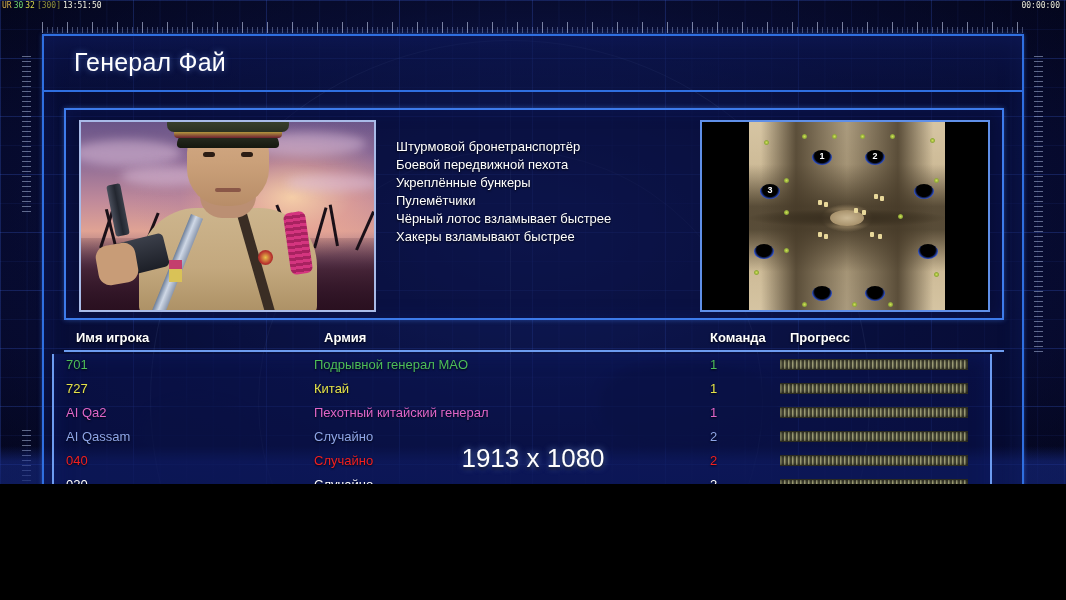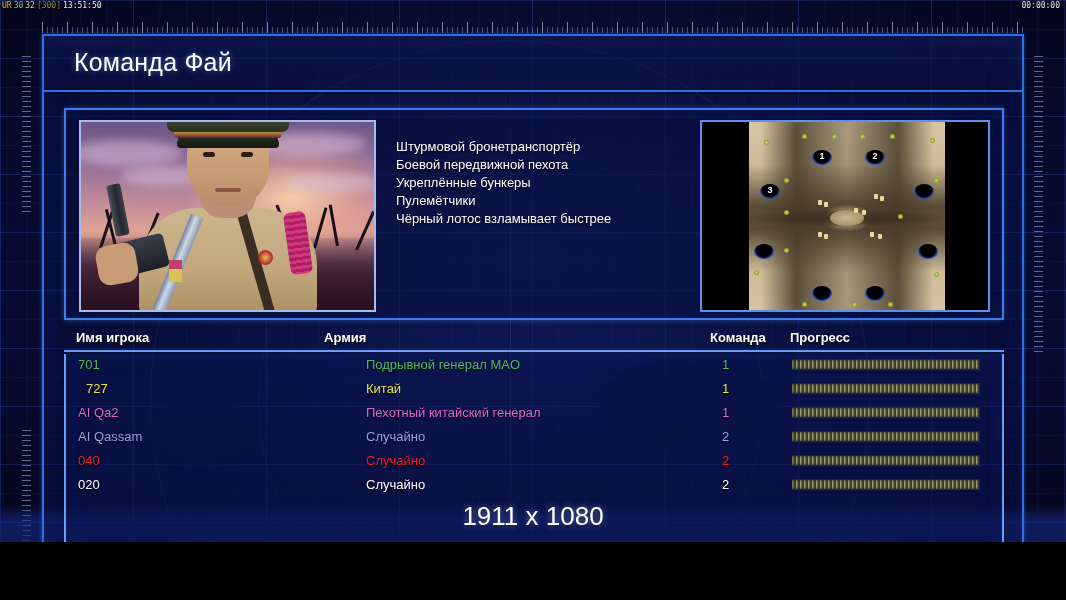--- a/index.html
+++ b/index.html
@@ -8,21 +8,21 @@
     width: 1066px;
     height: 600px;
     overflow: hidden;
     background: #000;
     font-family: "Liberation Sans", sans-serif;
   }
 
   #screen {
     position: relative;
     width: 1066px;
-    height: 542px;
+    height: 484px;
     background:
       radial-gradient(ellipse 900px 520px at 50% 48%, rgba(22,36,110,0.85) 0%, rgba(10,16,60,0.6) 45%, rgba(3,5,26,0.2) 75%, rgba(0,0,8,0) 100%),
       linear-gradient(180deg, #04061c 0%, #05082a 30%, #06092c 70%, #04061e 100%);
     overflow: hidden;
   }
 
   
   .bg-grid {
     position: absolute;
     inset: 0;
@@ -395,42 +395,42 @@
     text-shadow: 0 1px 2px rgba(0,0,0,0.9);
     white-space: nowrap;
   }
   .th.c-name { left: 12px; }
   .th.c-army { left: 260px; }
   .th.c-team { left: 646px; }
   .th.c-prog { left: 726px; }
 
   .table-body {
     position: absolute;
-    left: 20px; top: 318px;
+    left: 8px; top: 318px;
     width: 940px; height: 190px;
     border: 2px solid #6d9cf0;
     border-top: none;
     background: rgba(12,22,86,0.42);
     box-shadow: inset 0 0 18px rgba(16,32,110,0.5);
     overflow: hidden;
   }
   .row {
     position: relative;
     height: 24px;
   }
   .cell {
     position: absolute;
     top: 2px;
     font-size: 13px;
     line-height: 18px;
     white-space: nowrap;
     text-shadow: 0 1px 2px rgba(0,0,0,0.8);
   }
   .cell.c-name { left: 12px; }
-  .cell.c-army { left: 260px; margin-left: 40px; }
+  .cell.c-army { left: 260px; }
   .cell.c-team { left: 656px; }
   .progress {
     position: absolute;
     left: 726px; top: 5px;
     width: 188px; height: 11px;
     background:
       repeating-linear-gradient(90deg,
         #9a9a74 0px, #9a9a74 1px,
         #6d6d52 1px, #6d6d52 2px,
         #3f3f30 2px, #3f3f30 4px);
@@ -477,21 +477,21 @@
 
   <div class="ruler ruler-h tall" style="left:42px; top:22px; width:982px;"></div>
   <div class="ruler ruler-v" style="left:22px; top:56px; height:160px;"></div>
   <div class="ruler ruler-v" style="left:22px; top:430px; height:130px;"></div>
   <div class="ruler ruler-v" style="left:1034px; top:56px; height:300px;"></div>
   <div class="ruler ruler-h" style="left:160px; top:566px; width:700px;"></div>
 
   <div class="frame">
 
     <div class="title-bar">
-      <div class="title-text">Команда Фай</div>
+      <div class="title-text">Генерал Фай</div>
     </div>
 
     <div class="info-panel">
 
       <div class="portrait">
         <div class="p-sky"></div>
         <div class="p-cloud" style="left:-10px;top:18px;width:110px;height:26px;"></div>
         <div class="p-cloud" style="left:40px;top:44px;width:90px;height:20px;"></div>
         <div class="p-cloud" style="left:165px;top:10px;width:120px;height:24px;"></div>
         <div class="p-cloud" style="left:205px;top:52px;width:95px;height:18px;"></div>
@@ -526,20 +526,21 @@
         <div class="p-gun"></div>
         <div class="p-hand"></div>
       </div>
 
       <div class="abilities">
         <div class="ability-line">Штурмовой бронетранспортёр</div>
         <div class="ability-line">Боевой передвижной пехота</div>
         <div class="ability-line">Укреплённые бункеры</div>
         <div class="ability-line">Пулемётчики</div>
         <div class="ability-line">Чёрный лотос взламывает быстрее</div>
+        <div class="ability-line">Хакеры взламывают быстрее</div>
       </div>
 
       <div class="minimap">
         <div class="map-img"></div>
         <div class="map-river"></div>
         <div class="map-center"></div>
         <div id="map-markers">
             <div class="start-pos" style="left: 110px; top: 28px;">
               <span>1</span>
             </div>
@@ -593,21 +594,21 @@
 
     <div class="table-body">
       <div id="rows">
           <div class="row">
             <div class="cell c-name" style="color: rgb(77, 189, 90);">701</div>
             <div class="cell c-army" style="color: rgb(77, 189, 90);">Подрывной генерал MAO</div>
             <div class="cell c-team" style="color: rgb(77, 189, 90);">1</div>
             <div class="progress" style="width: 188px;"></div>
           </div>
           <div class="row">
-            <div class="cell c-name" style="color: rgb(228, 226, 74); margin-left: 8px;">727</div>
+            <div class="cell c-name" style="color: rgb(228, 226, 74);">727</div>
             <div class="cell c-army" style="color: rgb(228, 226, 74);">Китай</div>
             <div class="cell c-team" style="color: rgb(228, 226, 74);">1</div>
             <div class="progress" style="width: 188px;"></div>
           </div>
           <div class="row">
             <div class="cell c-name" style="color: rgb(224, 102, 200);">AI Qa2</div>
             <div class="cell c-army" style="color: rgb(224, 102, 200);">Пехотный китайский генерал</div>
             <div class="cell c-team" style="color: rgb(224, 102, 200);">1</div>
             <div class="progress" style="width: 188px;"></div>
           </div>
@@ -628,15 +629,15 @@
             <div class="cell c-army" style="color: rgb(255, 255, 255);">Случайно</div>
             <div class="cell c-team" style="color: rgb(255, 255, 255);">2</div>
             <div class="progress" style="width: 188px;"></div>
           </div>
         </div>
     </div>
 
   </div>
 
   <div class="bottom-band"></div>
-  <div class="resolution">1911 x 1080</div>
+  <div class="resolution">1913 x 1080</div>
 
 </div>
 
 </body></html>

